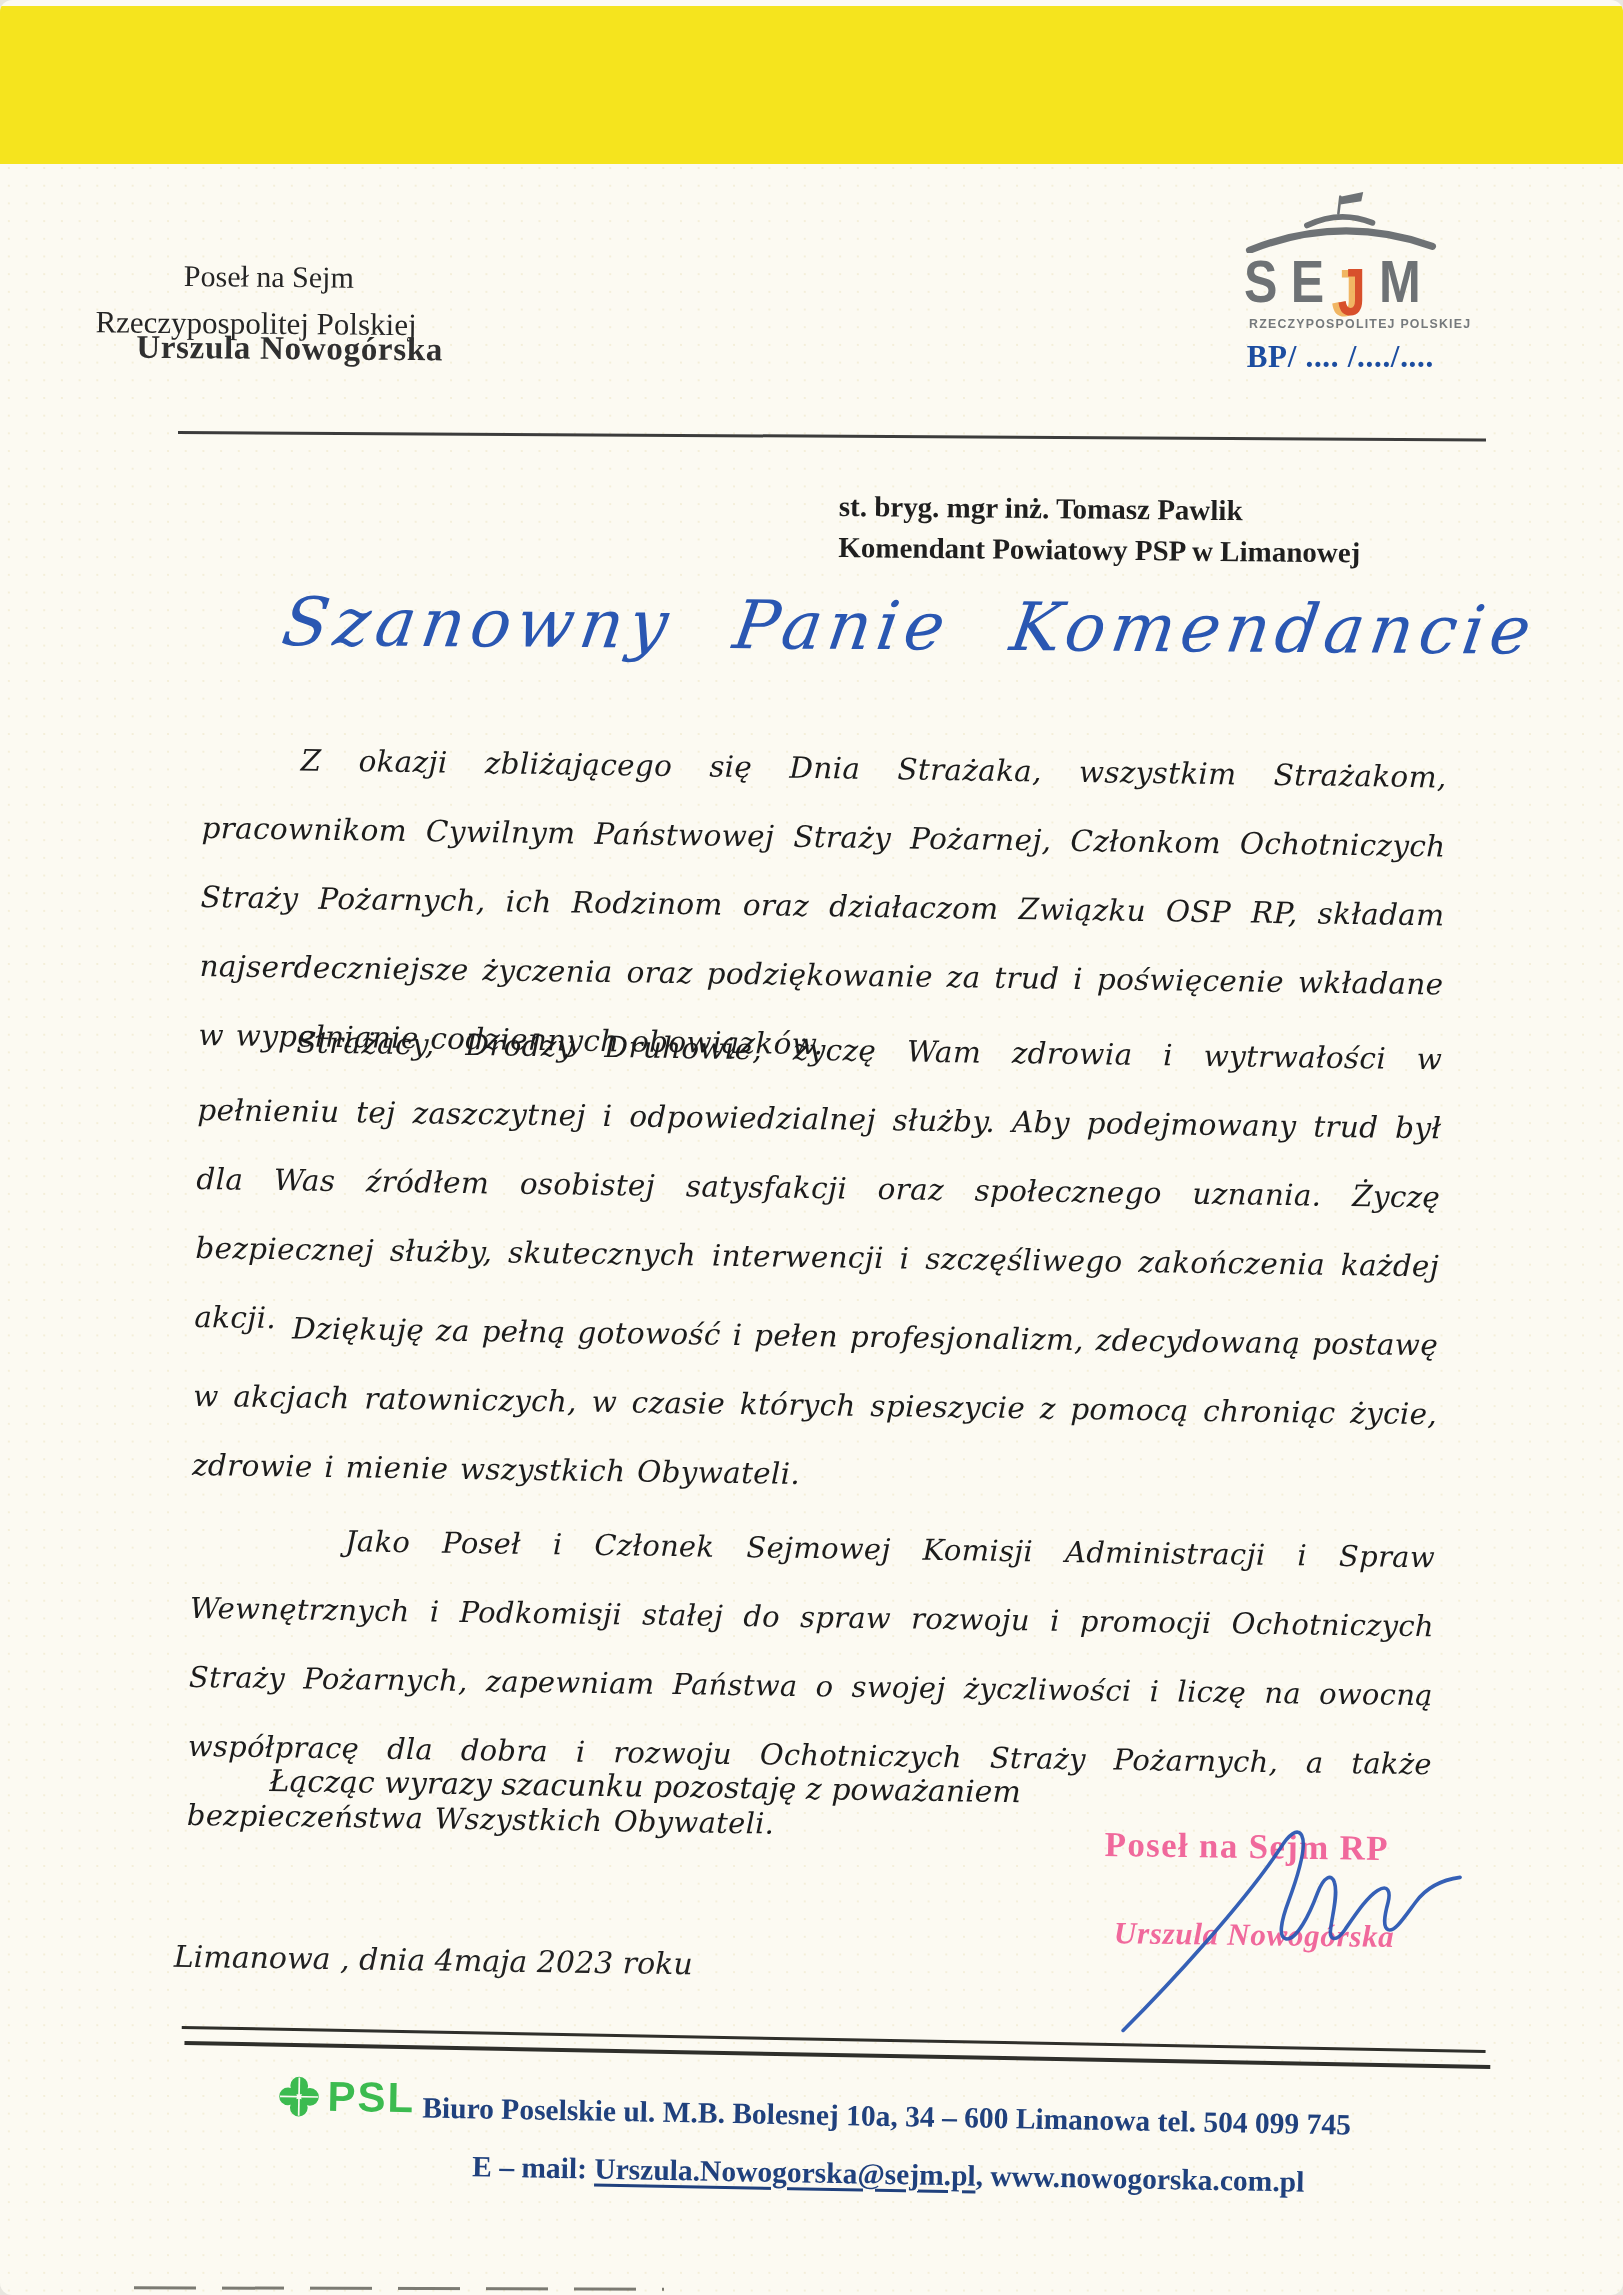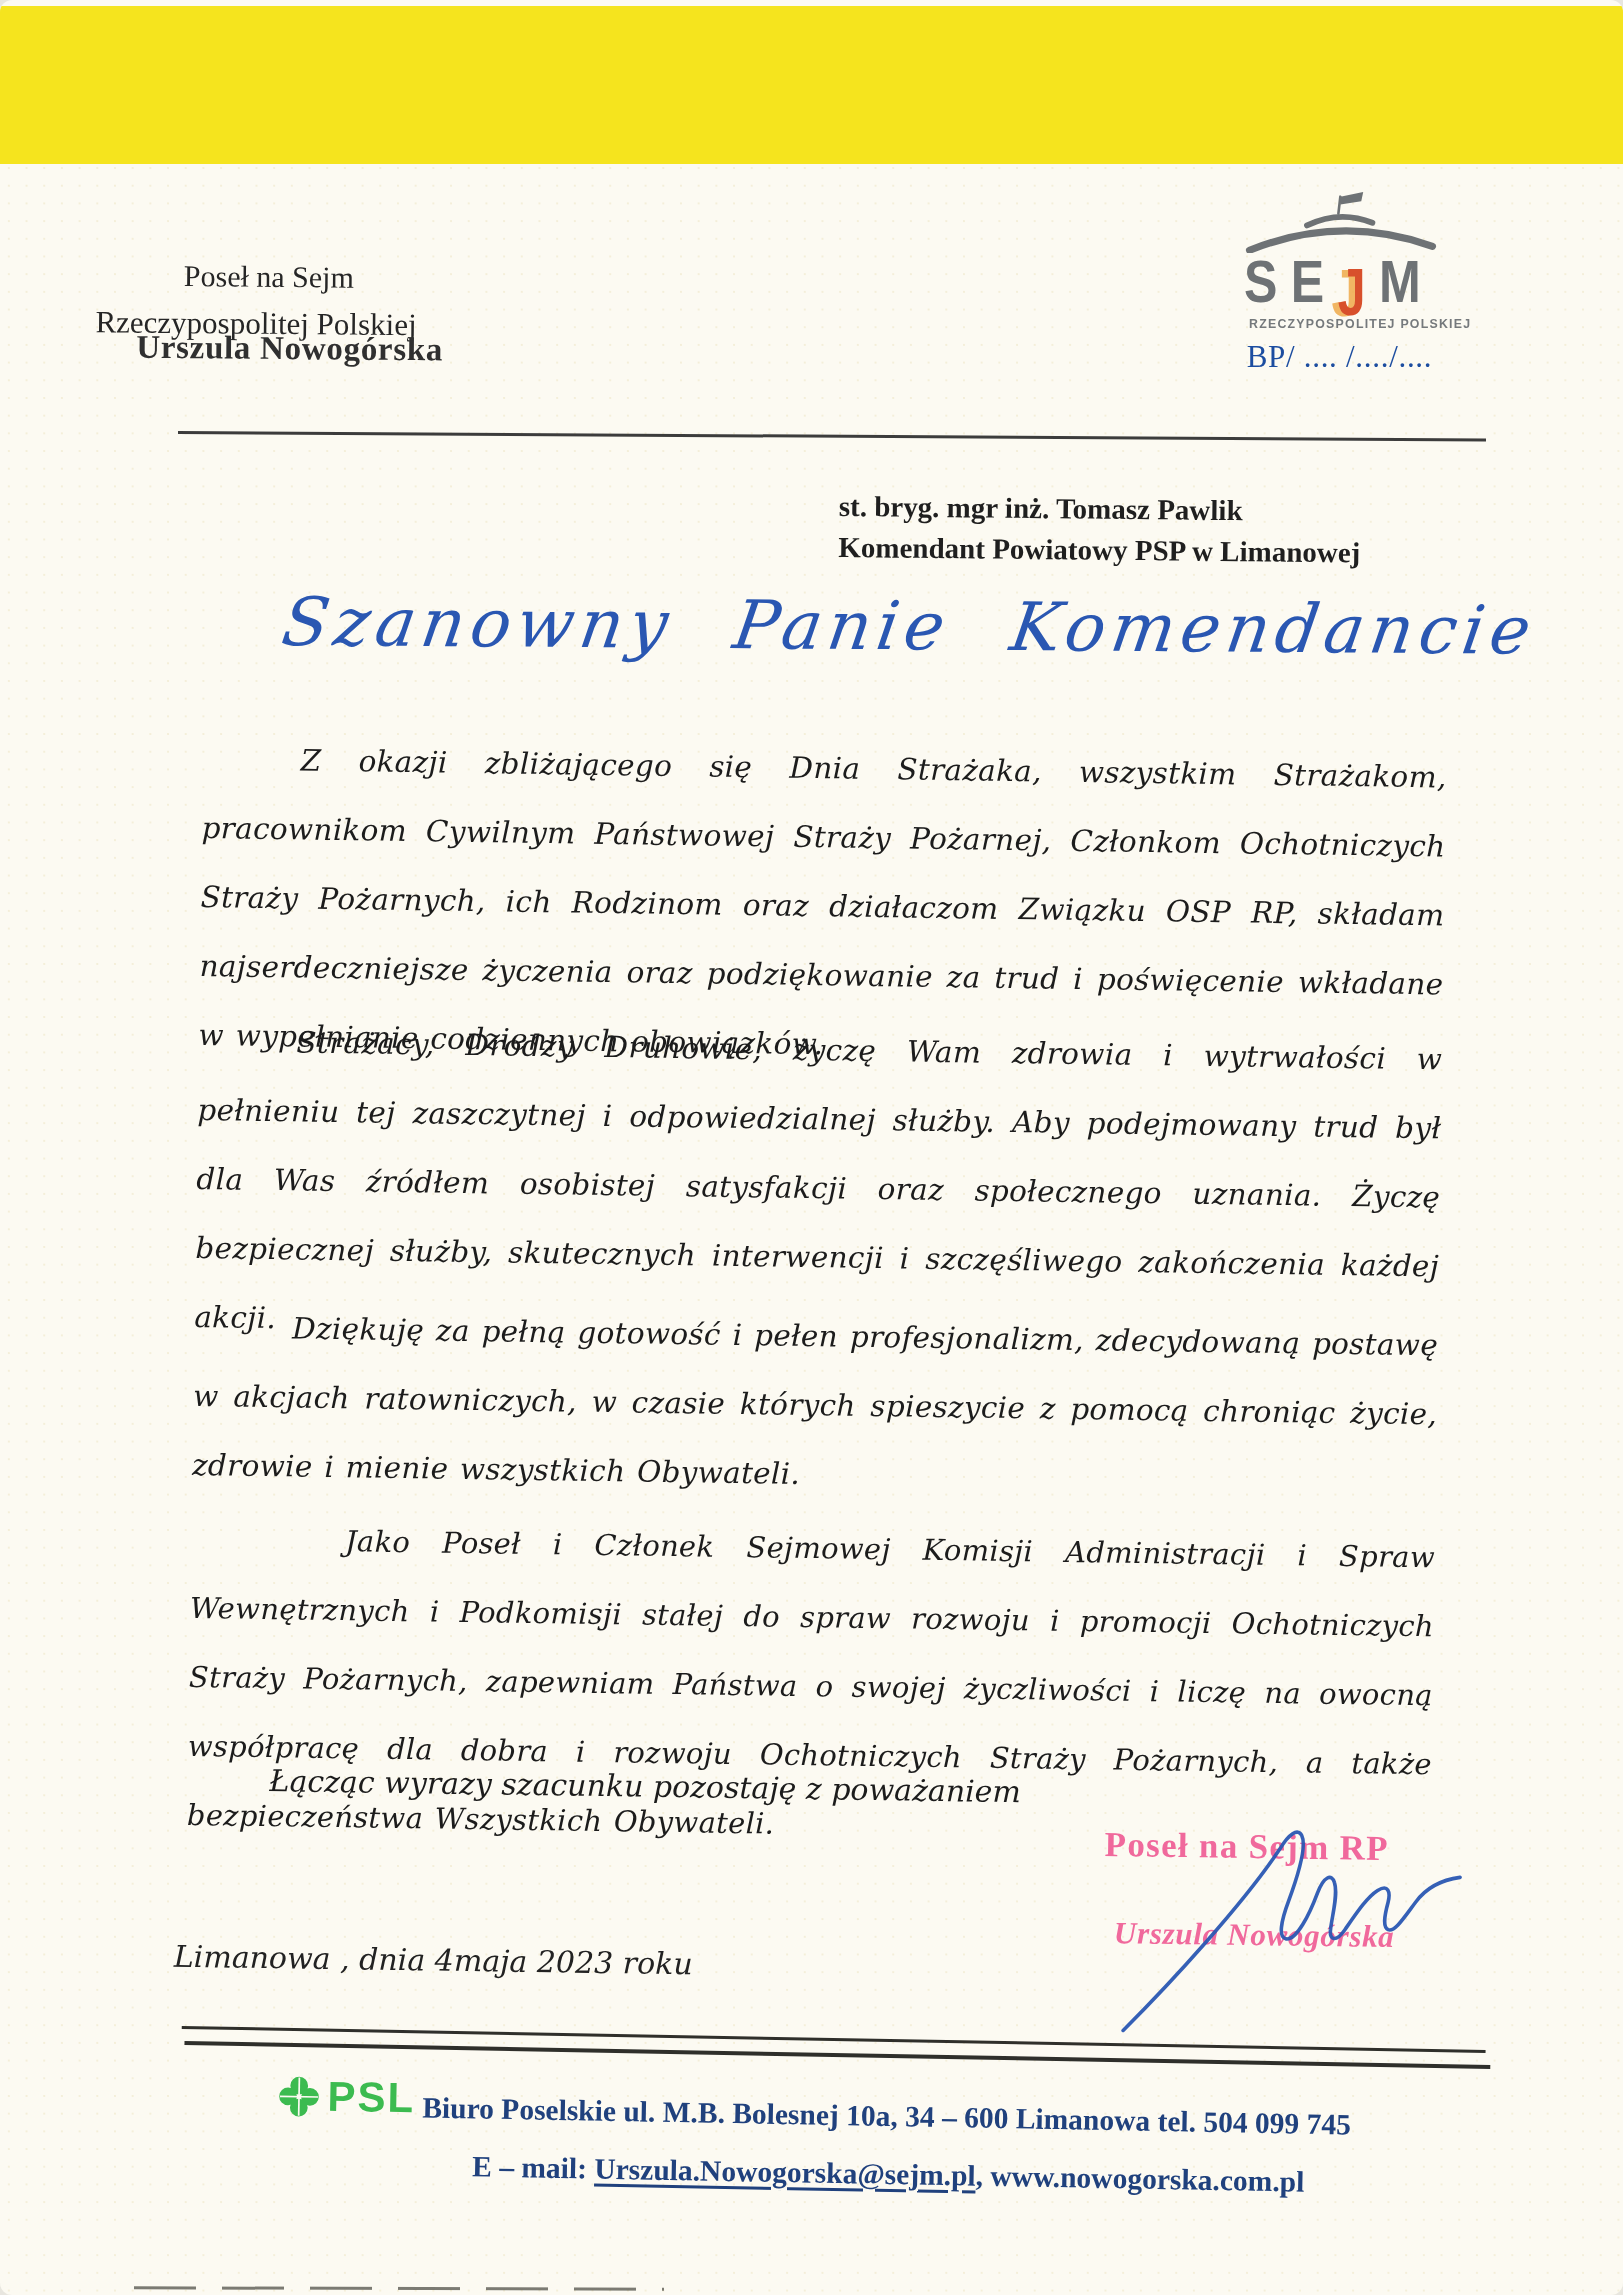--- a/index.html
+++ b/index.html
@@ -37,21 +37,21 @@
   
   .sejm{position:absolute;left:1231px;top:190px;width:236px;}
   .sejm-dome{position:absolute;left:11.8px;top:0;}
   .sejm-letters{position:absolute;left:13px;top:63px;width:208px;display:flex;justify-content:space-between;
     transform:scaleX(.85);transform-origin:left center;
     font-family:"Liberation Sans",sans-serif;font-weight:bold;font-size:59px;line-height:1;color:var(--sejm_gray);}
   .sejm-letter{display:inline-block;}
   .sejm-j{color:var(--sejm_red);transform:translateY(10.5px) scaleY(1.12);text-shadow:-7.2px 1.3px 0 rgba(239,169,74,.85);}
   .sejm-sub{position:absolute;left:18.3px;top:126px;width:209px;font-family:"Liberation Sans",sans-serif;
     font-weight:bold;font-size:13px;letter-spacing:1.3px;color:#75797c;white-space:nowrap;transform:scaleX(.95);transform-origin:left;}
-  .sejm-ref{position:absolute;left:15.7px;top:149px;font-weight:normal;font-size:31px;letter-spacing:0.7px;
+  .sejm-ref{position:absolute;left:15.7px;top:149px;font-weight:bold;font-size:31px;letter-spacing:0.7px;
     color:var(--bp_blue);white-space:nowrap;}
 
   
   .top-rule{position:absolute;left:178px;top:431px;width:1308px;height:3.3px;background:#3c3c3c;
     transform:rotate(.33deg);transform-origin:left center;}
 
   
   .recipient{position:absolute;left:839px;top:486px;transform:rotate(.6deg);transform-origin:left top;
     font-weight:bold;font-size:29px;line-height:41px;color:#1f1f1f;white-space:nowrap;}
 

